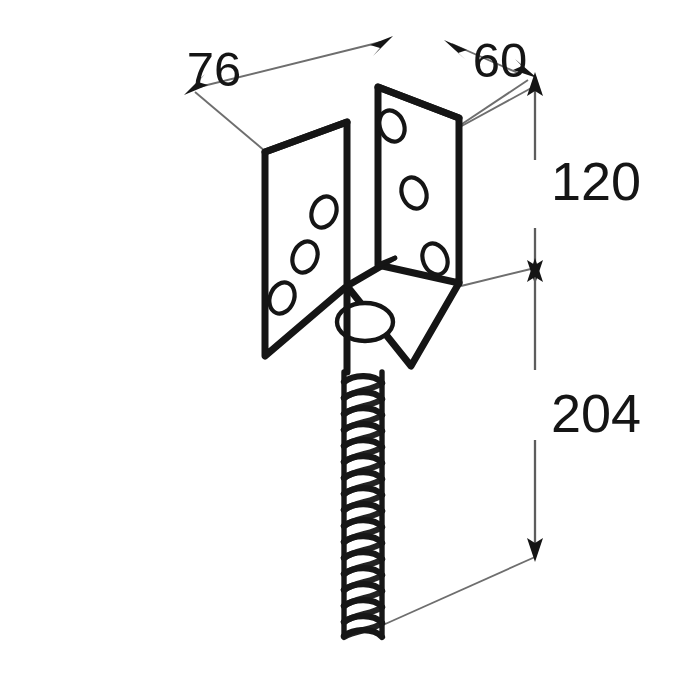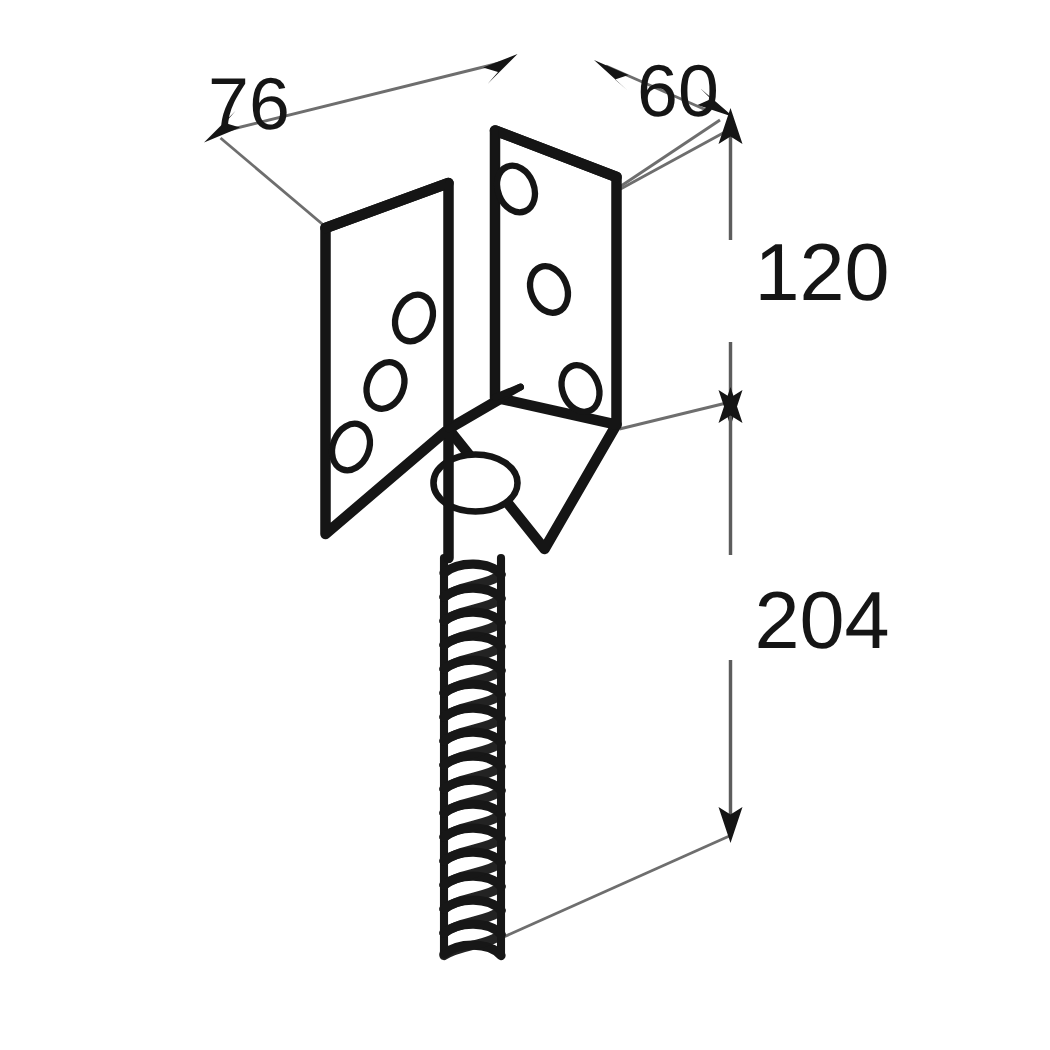--- a/index.html
+++ b/index.html
@@ -12,20 +12,21 @@
     width: 700px;
     height: 700px;
     overflow: hidden;
     font-family: "Liberation Sans", sans-serif;
   }
   #drawing-root {
     position: relative;
     width: 568px;
     height: 700px;
     background: #ffffff;
+    margin-left: 48px;
   }
   svg#tech-drawing {
     display: block;
     width: 700px;
     height: 700px;
   }
   .part-edge-thick {
     fill: none;
     stroke: #151515;
     stroke-width: 7;

